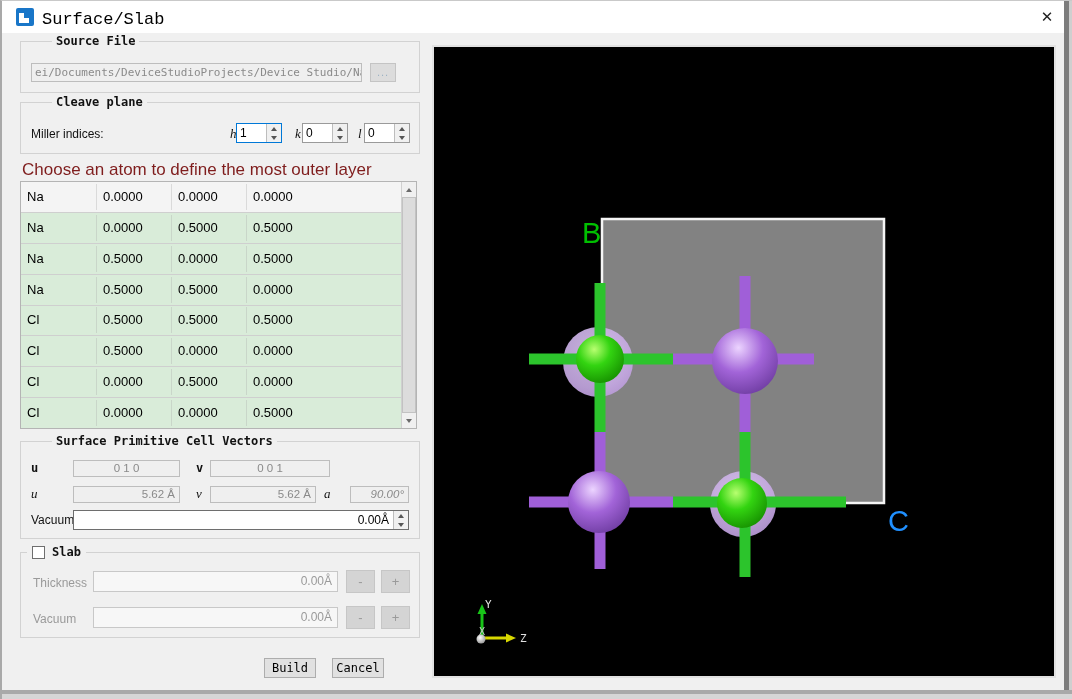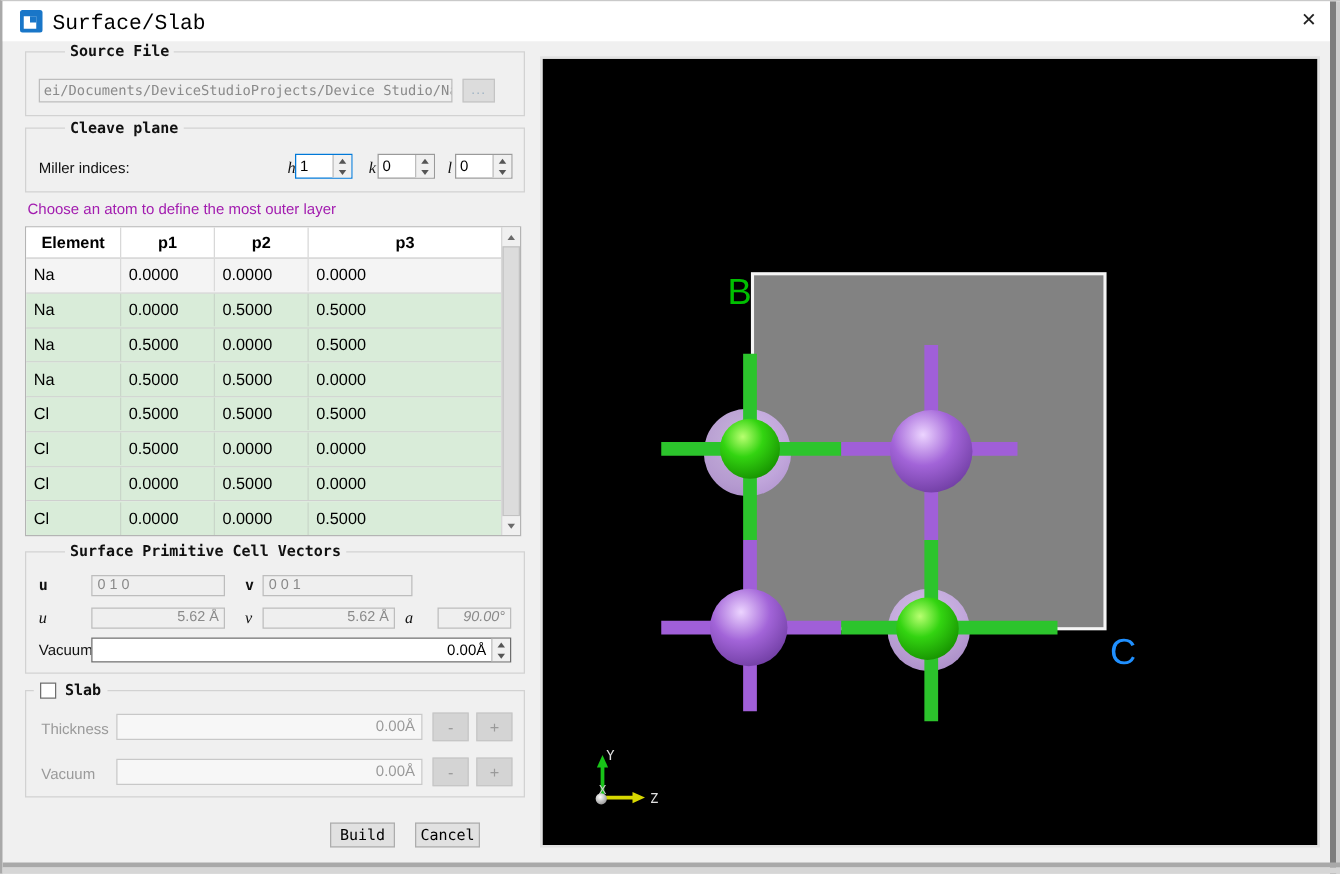--- a/index.html
+++ b/index.html
@@ -42,21 +42,21 @@
   .spinbox { position:absolute; top:20px; width:46px; height:20px; background:#fff; border:1px solid #9a9a9a; display:flex; }
   .spinbox.focused { border:1.5px solid #0078d7; }
   .spin-val { flex:1; font-size:12px; line-height:18px; padding-left:3px; color:#000; }
   .spin-arrows { width:15px; border-left:1px solid #bdbdbd; display:flex; flex-direction:column; background:#f0f0f0; }
   .spin-btn { flex:1; position:relative; }
   .spin-btn::after { content:""; position:absolute; left:50%; top:50%; transform:translate(-50%,-50%);
                      border-left:3.5px solid transparent; border-right:3.5px solid transparent; }
   .spin-btn.up::after { border-bottom:4px solid #555; }
   .spin-btn.down::after { border-top:4px solid #555; }
 
-  .table-caption { position:absolute; left:20px; top:159px; font-size:12px; color:#a21caf; }
+  .table-caption { position:absolute; left:20px; top:159px; font-size:17px; color:#7f1d1d; }
 
   
   .tablewrap { position:absolute; left:18px; top:180px; width:397px; height:248px; border:1px solid #b4b4b4; background:#fff; display:flex; }
   .tgrid { width:380px; display:flex; flex-direction:column; }
   .thead { height:25px; display:flex; background:#fff; border-bottom:1px solid #c3c3c3; }
   .th { font-weight:bold; font-size:13px; color:#000; text-align:center; line-height:24px; border-right:1px solid #d8d8d8; }
   .trow { flex:1; display:flex; border-bottom:1px solid #cfcfcf;align-items:center; }
   .trow:last-child { border-bottom:none; }
   .td { font-size:13px; color:#000; line-height:26px; padding-left:6px; border-right:1px solid #c9d6c9; overflow:hidden; }
   .c0 { width:76px; } .c1 { width:75px; } .c2 { width:75px; } .c3 { width:154px; border-right:none !important; }
@@ -69,21 +69,21 @@
                    border-left:3.5px solid transparent; border-right:3.5px solid transparent; }
   .sb-up { top:0; } .sb-up::after { border-bottom:4px solid #6a6a6a; }
   .sb-down { bottom:0; } .sb-down::after { border-top:4px solid #6a6a6a; }
   .sb-thumb { position:absolute; left:0; top:15px; width:14px; height:216px; background:#dcdcdc; border:1px solid #c2c2c2; }
 
   
   .vec-box { top:440px; height:98px; }
   .vlbl { position:absolute; font-size:12px; color:#111; }
   .bold-mono { font-family:"DejaVu Sans Mono","Liberation Mono",monospace; font-weight:bold; }
   .ital { font-family:"Liberation Serif","DejaVu Serif",serif; font-style:italic; font-size:13px; }
-  .vfield { position:absolute; height:17px; line-height:15px; padding:0 4px; }
+  .vfield { position:absolute; height:17px; line-height:15px; padding:0 4px;text-align:center; }
   .num { text-align:right; }
   .vacuum-spin { position:absolute; left:52px; top:68px; width:336px; height:20px; background:#fff; border:1px solid #6e6e6e; display:flex; }
   .vacuum-spin .spin-val { text-align:right; padding-right:4px; }
 
   
   .slab-box { top:551px; height:86px; }
   .slab-title { position:absolute; top:-8px; left:6px; background:#f0f0f0; padding:0 5px; display:flex; gap:7px; align-items:center; }
   .checkbox { width:13px; height:13px; background:#fff; border:1px solid #6e6e6e; }
   .slab-lbl { font-family:"DejaVu Sans Mono","Liberation Mono",monospace; font-size:12px; font-weight:bold; color:#111; }
   .dis-lbl { position:absolute; font-size:12px; color:#9a9a9a; }
@@ -147,26 +147,20 @@
           <div class="spin-btn up"></div>
           <div class="spin-btn down"></div>
         </div>
     </div>
   </div>
 
   <div class="table-caption mono">Choose an atom to define the most outer layer</div>
 
   <div class="tablewrap">
     <div class="tgrid">
-      <div class="thead">
-        <div class="th c0">Element</div>
-        <div class="th c1">p1</div>
-        <div class="th c2">p2</div>
-        <div class="th c3">p3</div>
-      </div>
       <div class="trow row-white">
         <div class="td c0">Na</div>
         <div class="td c1">0.0000</div>
         <div class="td c2">0.0000</div>
         <div class="td c3">0.0000</div>
       </div>
       <div class="trow row-green">
         <div class="td c0">Na</div>
         <div class="td c1">0.0000</div>
         <div class="td c2">0.5000</div>

